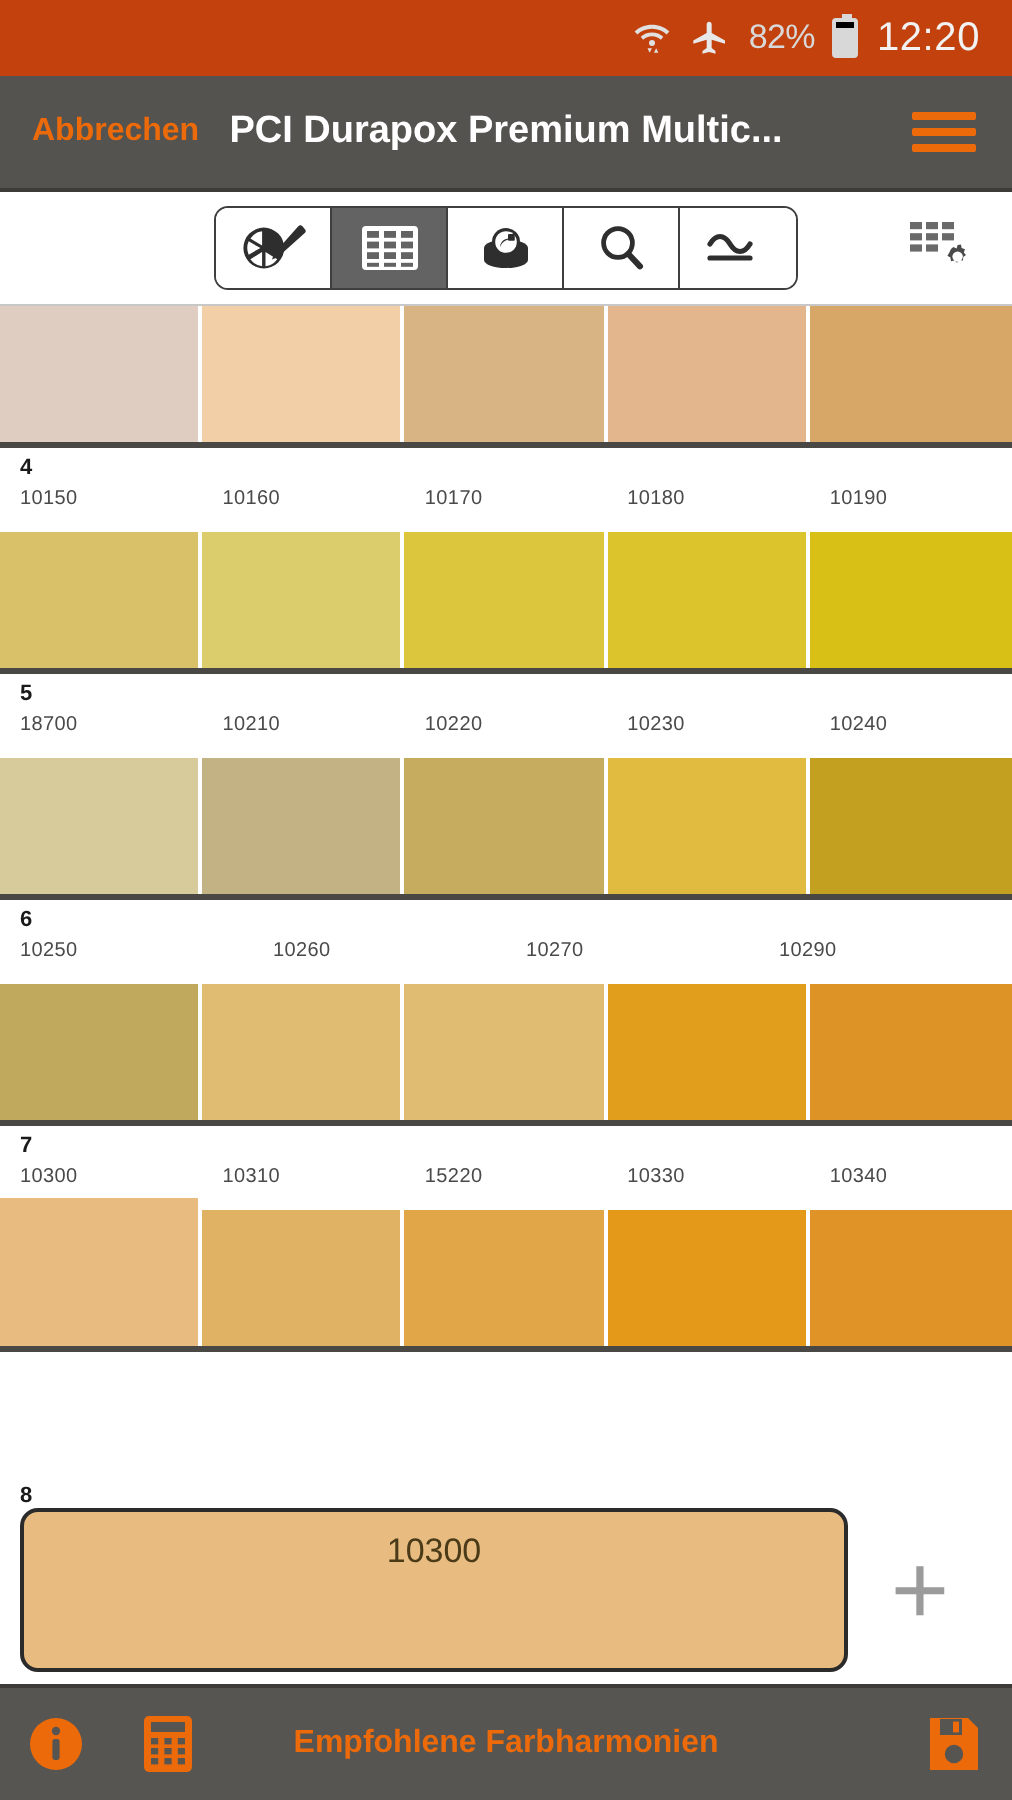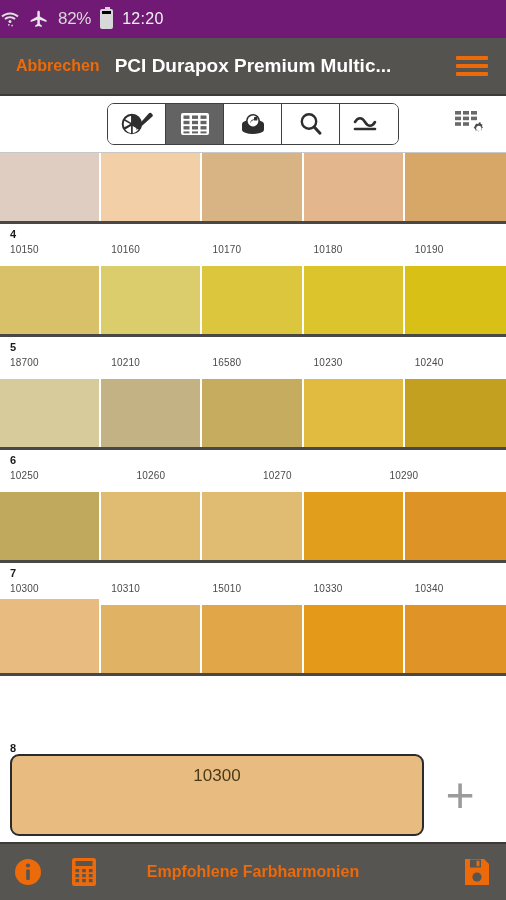--- a/index.html
+++ b/index.html
@@ -6,28 +6,28 @@
   html, body {
     width:506px; height:900px;
     background:#ffffff;
     font-family:"Liberation Sans", sans-serif;
     overflow:hidden;
   }
   #app { position:relative; width:506px; height:900px; display:flex; flex-direction:column; }
 
   
   .statusbar {
-    height:38px; background:#701a75; flex:0 0 38px;
-    display:flex; align-items:center; 
-    padding-right:26px; gap:9px;
+    height:38px; background:#c2410c; flex:0 0 38px;
+    display:flex; align-items:center; justify-content:flex-end;
+    padding-right:16px; gap:9px;
     color:#e8e8e8; font-size:19px;
   }
   .statusbar .ic { display:flex; align-items:center; }
   .statusbar .pct { font-size:17px; letter-spacing:-0.3px; color:#d8d8d8; }
-  .statusbar .clock { font-size:16px; color:#f2f2f2; letter-spacing:0.3px; }
+  .statusbar .clock { font-size:20px; color:#f2f2f2; letter-spacing:0.3px; }
   .batt {
     width:13px; height:20px; border:2px solid #d8d8d8; border-radius:2px;
     position:relative; background:linear-gradient(to top,#d8d8d8 82%, #000 82%);
   }
   .batt:before{content:"";position:absolute;top:-4px;left:3px;width:5px;height:2px;background:#d8d8d8;}
 
   
   .titlebar {
     flex:0 0 58px; height:58px; background:#55534f;
     display:flex; align-items:center; position:relative;
@@ -264,21 +264,21 @@
         <div class="swatch" style="background: rgb(220, 198, 62);"></div>
         <div class="swatch" style="background: rgb(220, 196, 44);"></div>
         <div class="swatch" style="background: rgb(216, 192, 23);"></div>
       </div>
       <div class="row-sep"></div>
       <div class="label-row">
         <div class="row-num">5</div>
         <div class="label-cells">
           <div class="label-cell">18700</div>
           <div class="label-cell">10210</div>
-          <div class="label-cell">16580</div>
+          <div class="label-cell">10220</div>
           <div class="label-cell">10230</div>
           <div class="label-cell">10240</div>
         </div>
       </div>
       <div class="swatch-row">
         <div class="swatch" style="background: rgb(216, 203, 155);"></div>
         <div class="swatch" style="background: rgb(195, 179, 132);"></div>
         <div class="swatch" style="background: rgb(198, 172, 94);"></div>
         <div class="swatch" style="background: rgb(224, 187, 63);"></div>
         <div class="swatch" style="background: rgb(196, 160, 33);"></div>
@@ -299,21 +299,21 @@
         <div class="swatch" style="background: rgb(224, 187, 114);"></div>
         <div class="swatch" style="background: rgb(224, 158, 28);"></div>
         <div class="swatch" style="background: rgb(221, 147, 38);"></div>
       </div>
       <div class="row-sep"></div>
       <div class="label-row">
         <div class="row-num">7</div>
         <div class="label-cells">
           <div class="label-cell">10300</div>
           <div class="label-cell">10310</div>
-          <div class="label-cell">15010</div>
+          <div class="label-cell">15220</div>
           <div class="label-cell">10330</div>
           <div class="label-cell">10340</div>
         </div>
       </div>
       <div class="swatch-row">
         <div class="swatch selected" style="background: rgb(232, 188, 128);"></div>
         <div class="swatch" style="background: rgb(223, 179, 99);"></div>
         <div class="swatch" style="background: rgb(224, 166, 71);"></div>
         <div class="swatch" style="background: rgb(228, 154, 24);"></div>
         <div class="swatch" style="background: rgb(224, 147, 39);"></div>

